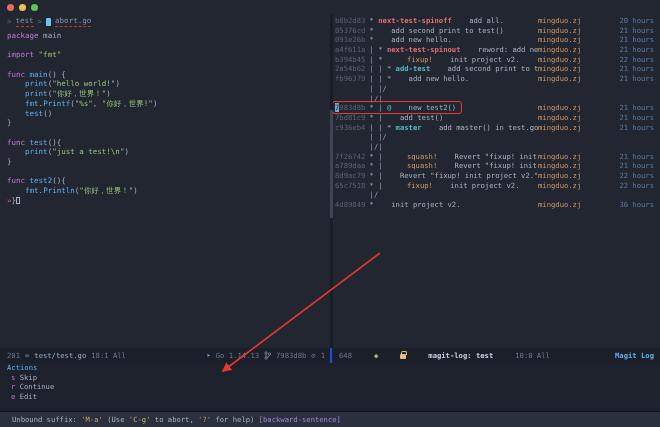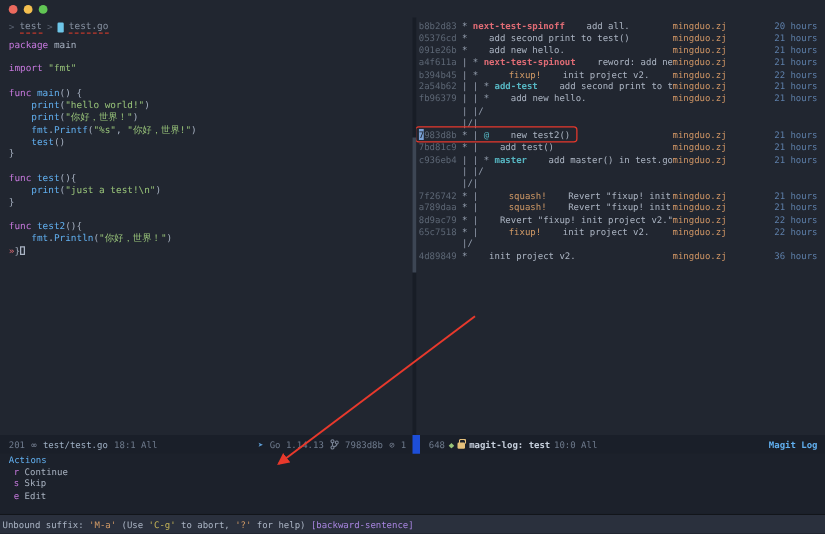--- a/index.html
+++ b/index.html
@@ -49,43 +49,43 @@
   .sg-bl { color:#56b6c2; font-weight:bold; }
   .sg-kx { color:#d19a66;margin-left:20px; }
   .sg-hd { color:#56b6c2; }
   .sg-cur { background:#7aa0d4; color:#14181f; }
   .redbox { position:absolute; left:-3px; top:-2px; width:130px; height:13px;
     border:1.5px solid #e8392c; border-radius:3px; pointer-events:none; }
 
   
   .modelines { height:15px; display:flex; background:#1a1f29; font-size:7.2px; color:#6e7a8c; }
   .ml-left { width:330px; display:flex; align-items:center; gap:5px; padding:0 5px 0 7px; }
-  .ml-right { flex:1; display:flex; align-items:center; gap:3px; padding:0 6px 0 7px;
-    border-left:6px solid #1d4ed8; }
+  .ml-right { flex:1; display:flex; align-items:center; gap:22px; padding:0 6px 0 7px;
+    border-left:2px solid #1d4ed8; }
   .ml-file { color:#9fb0c4; }
   .ml-buffer { color:#c7d0dd; font-weight:bold; }
   .ml-spacer { flex:1; }
   .ml-mode { color:#61afef; font-weight:bold; }
   .ml-icon { color:#7a8496; }
   .ml-icon.blue { color:#5e9ed6; }
   .ml-icon.green { color:#98c379; }
   .lock { width:6px; height:5px; background:#e5c07b; border-radius:1px; position:relative; display:inline-block; margin-top:2px; }
   .lock:before { content:''; position:absolute; top:-3px; left:1px; width:4px; height:3px;
     border:1px solid #e5c07b; border-bottom:none; border-radius:2px 2px 0 0; }
   .branch-svg { display:inline-block; vertical-align:-1px; }
 
   
   .transient { height:48px; background:#1c212b; font-size:7.2px; line-height:9.5px; padding-left:7px; }
   .t-title { color:#61afef; }
   .t-item { color:#a8b2c0; }
   .t-key { color:#c678dd; padding-left:4px; }
 
   
   .echo { height:16px; background:#2a303d; border-top:1px solid #12151a; font-size:7.2px;
-    display:flex; align-items:center; padding-left:2px; white-space:pre; }
+    display:flex; align-items:center; padding-left:12px; white-space:pre; }
   .sg-ed { color:#aab4c4; }
   .sg-key1 { color:#d19a66; }
   .sg-key2 { color:#c5b457; }
   .sg-cmd { color:#a885e0; }
 
   
   .annotation-text { position:absolute; left:358px; top:236px; font-family:"DejaVu Sans", sans-serif;
     font-size:10.5px; color:#e8392c; z-index:5; }
   .overlay { position:absolute; left:0; top:0; pointer-events:none; z-index:4; }
 </style>
@@ -101,21 +101,21 @@
   </div>
 
   <div class="main">
 
     <div class="left-pane">
       <div class="breadcrumb">
         <span>&gt;</span>
         <span class="crumb">test</span>
         <span>&gt;</span>
         <span class="file-icon"></span>
-        <span class="crumb">test.go</span>
+        <span class="crumb">abort.go</span>
       </div>
       <div class="code-area"><div class="cline"><span class="sg-kw">package</span><span class="sg-d"> main</span></div><div class="cline"> </div><div class="cline"><span class="sg-kw">import</span><span class="sg-d"> </span><span class="sg-str">"fmt"</span></div><div class="cline"> </div><div class="cline"><span class="sg-kw">func</span><span class="sg-d"> </span><span class="sg-fn">main</span><span class="sg-d">() {</span></div><div class="cline"><span class="sg-d">    </span><span class="sg-fn">print</span><span class="sg-d">(</span><span class="sg-str">"hello world!"</span><span class="sg-d">)</span></div><div class="cline"><span class="sg-d">    </span><span class="sg-fn">print</span><span class="sg-d">(</span><span class="sg-str">"你好，世界！"</span><span class="sg-d">)</span></div><div class="cline"><span class="sg-d">    </span><span class="sg-fn">fmt</span><span class="sg-d">.</span><span class="sg-fn">Printf</span><span class="sg-d">(</span><span class="sg-str">"%s"</span><span class="sg-d">, </span><span class="sg-str">"你好，世界!"</span><span class="sg-d">)</span></div><div class="cline"><span class="sg-d">    </span><span class="sg-fn">test</span><span class="sg-d">()</span></div><div class="cline"><span class="sg-d">}</span></div><div class="cline"> </div><div class="cline"><span class="sg-kw">func</span><span class="sg-d"> </span><span class="sg-fn">test</span><span class="sg-d">(){</span></div><div class="cline"><span class="sg-d">    </span><span class="sg-fn">print</span><span class="sg-d">(</span><span class="sg-str">"just a test!\n"</span><span class="sg-d">)</span></div><div class="cline"><span class="sg-d">}</span></div><div class="cline"> </div><div class="cline"><span class="sg-kw">func</span><span class="sg-d"> </span><span class="sg-fn">test2</span><span class="sg-d">(){</span></div><div class="cline"><span class="sg-d">    </span><span class="sg-fn">fmt</span><span class="sg-d">.</span><span class="sg-fn">Println</span><span class="sg-d">(</span><span class="sg-str">"你好，世界！"</span><span class="sg-d">)</span></div><div class="cline"><span class="sg-wrap">»</span><span class="sg-d">}</span><span class="sg-hc"></span></div></div>
     </div>
 
     <div class="divider">
       <div class="thumb"></div>
     </div>
 
     <div class="right-pane">
       <div class="magit-rows">
@@ -170,22 +170,22 @@
       <span class="ml-buffer">magit-log: test</span>
       <span>10:0 All</span>
       <span class="ml-spacer"></span>
       <span class="ml-mode">Magit Log</span>
     </div>
   </div>
 
   <div class="transient">
     <div class="t-title">Actions</div>
     <div>
+        <div class="t-item"><span class="t-key">s</span><span> Skip</span></div>
         <div class="t-item"><span class="t-key">r</span><span> Continue</span></div>
-        <div class="t-item"><span class="t-key">s</span><span> Skip</span></div>
         <div class="t-item"><span class="t-key">e</span><span> Edit</span></div>
       </div>
   </div>
 
   <div class="echo"><span class="sg-ed">Unbound suffix: </span><span class="sg-key1">'M-a'</span><span class="sg-ed"> (Use </span><span class="sg-key2">'C-g'</span><span class="sg-ed"> to abort, </span><span class="sg-key1">'?'</span><span class="sg-ed"> for help) </span><span class="sg-cmd">[backward-sentence]</span></div>
 
   <svg class="overlay" width="660" height="427" viewBox="0 0 660 427">
     <defs>
       <marker id="ah" markerWidth="7" markerHeight="7" refX="5" refY="3" orient="auto">
         <path d="M0,0 L6,3 L0,6 z" fill="#e8392c"></path>

